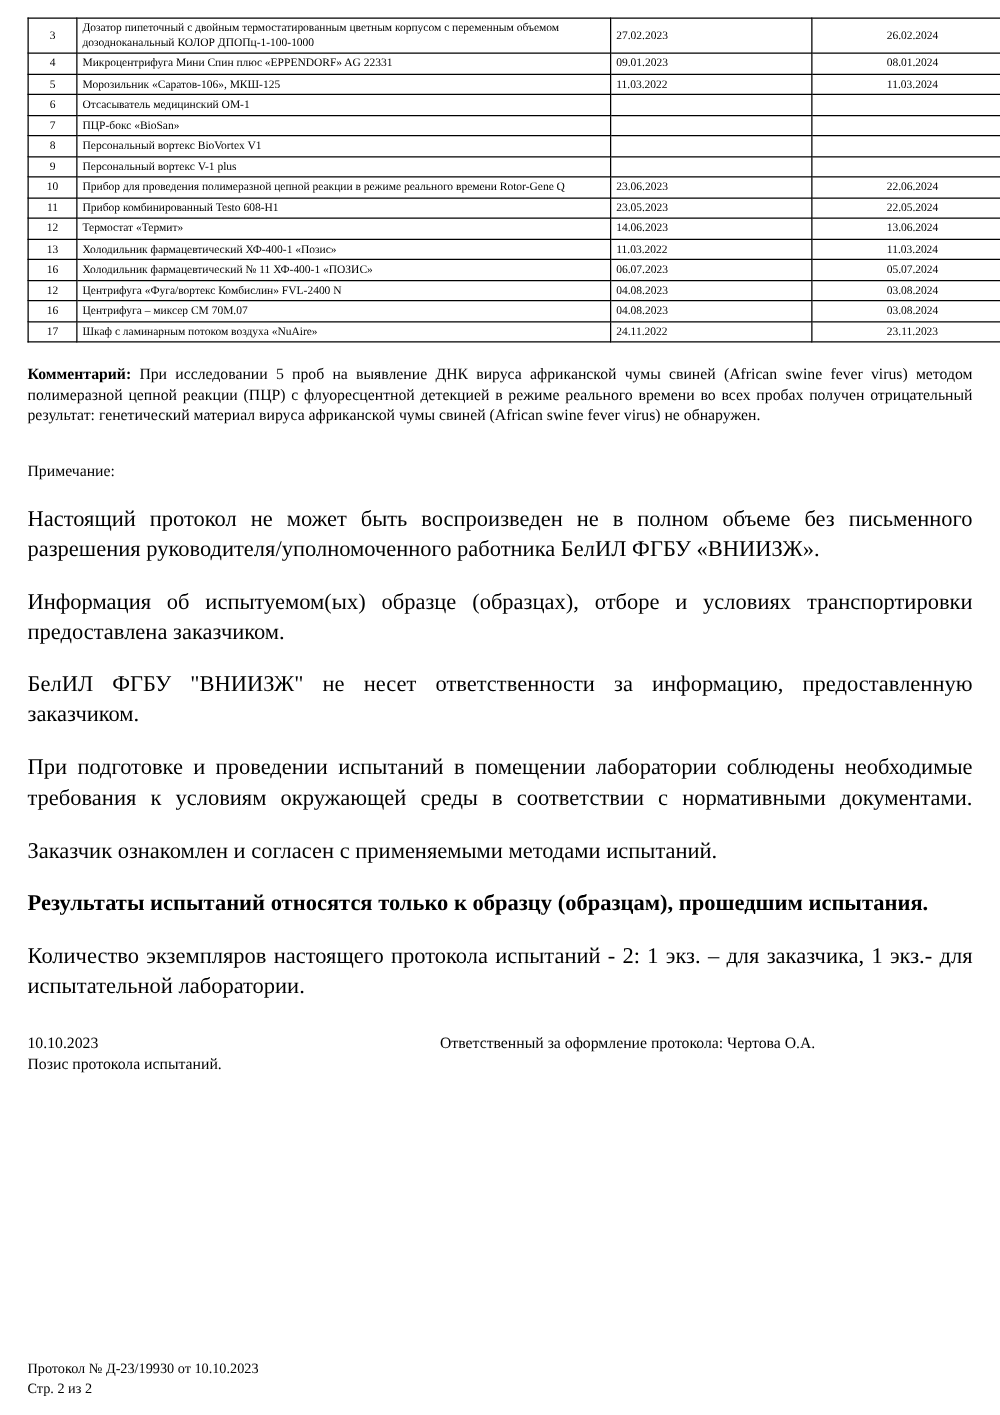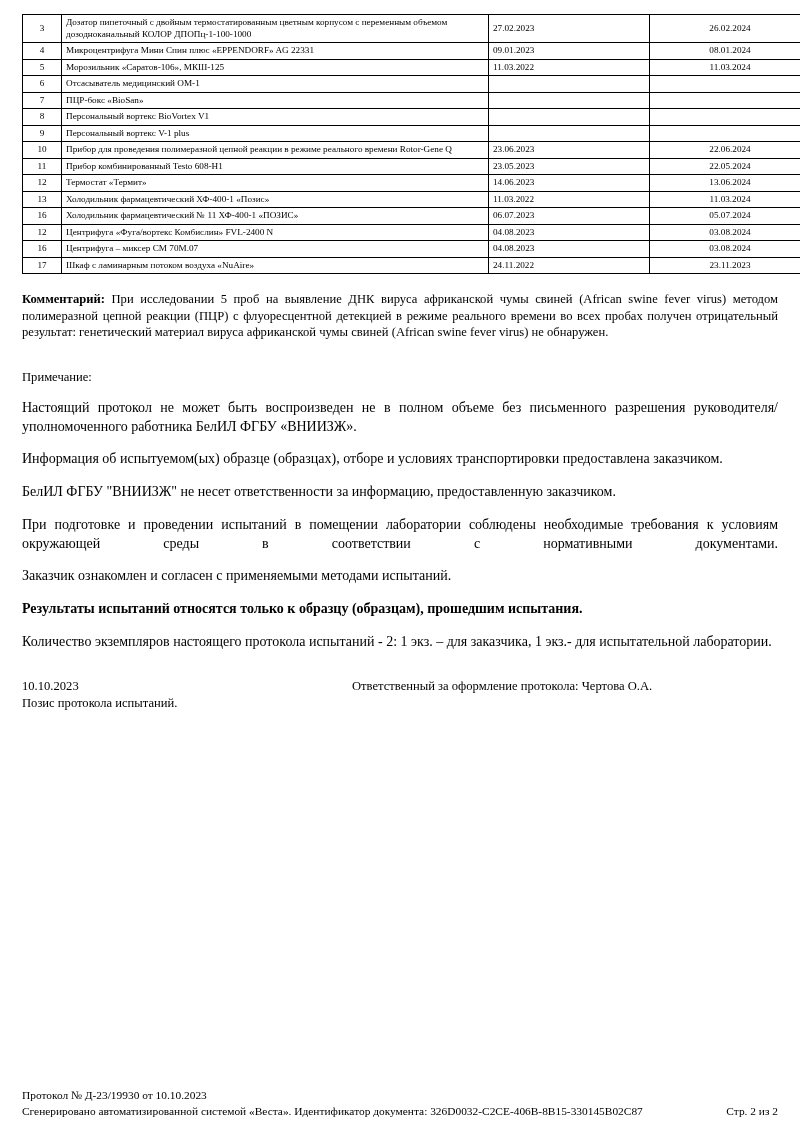--- a/index.html
+++ b/index.html
@@ -59,21 +59,21 @@
     line-height: 1.32;
     text-align: justify;
   }
   .comment b { font-weight: bold; }
 
   .note-title {
     margin-top: 29px;
     font-size: 12.6px;
   }
   .note-line {
-    font-size: 14px;
+    font-size: 18px;
     line-height: 1.34;
     text-align: justify;
   }
   .note-line.just-full {
     text-align: justify;
     text-align-last: left;
   }
   .note-line.spread {
     text-align: justify;
     text-align-last: justify;
@@ -225,18 +225,17 @@
 
   <div class="sign-row">
     <div class="sign-left">10.10.2023</div>
     <div class="sign-right">Ответственный за оформление протокола: Чертова О.А.</div>
   </div>
   <div class="end-line">Позис протокола испытаний.</div>
 
   <div class="footer">
     <div class="footer-left">Протокол № Д-23/19930 от 10.10.2023</div>
     <div class="footer-row">
-      <div class="footer-left">Сгенерировано автоматизированной системой «Веста». Идентификатор документа: 326D0032-C2CE-406B-8B15-330145B02C87</div>
       <div class="footer-right">Стр. 2 из 2</div>
     </div>
   </div>
 
 </div>
 
 </body></html>

